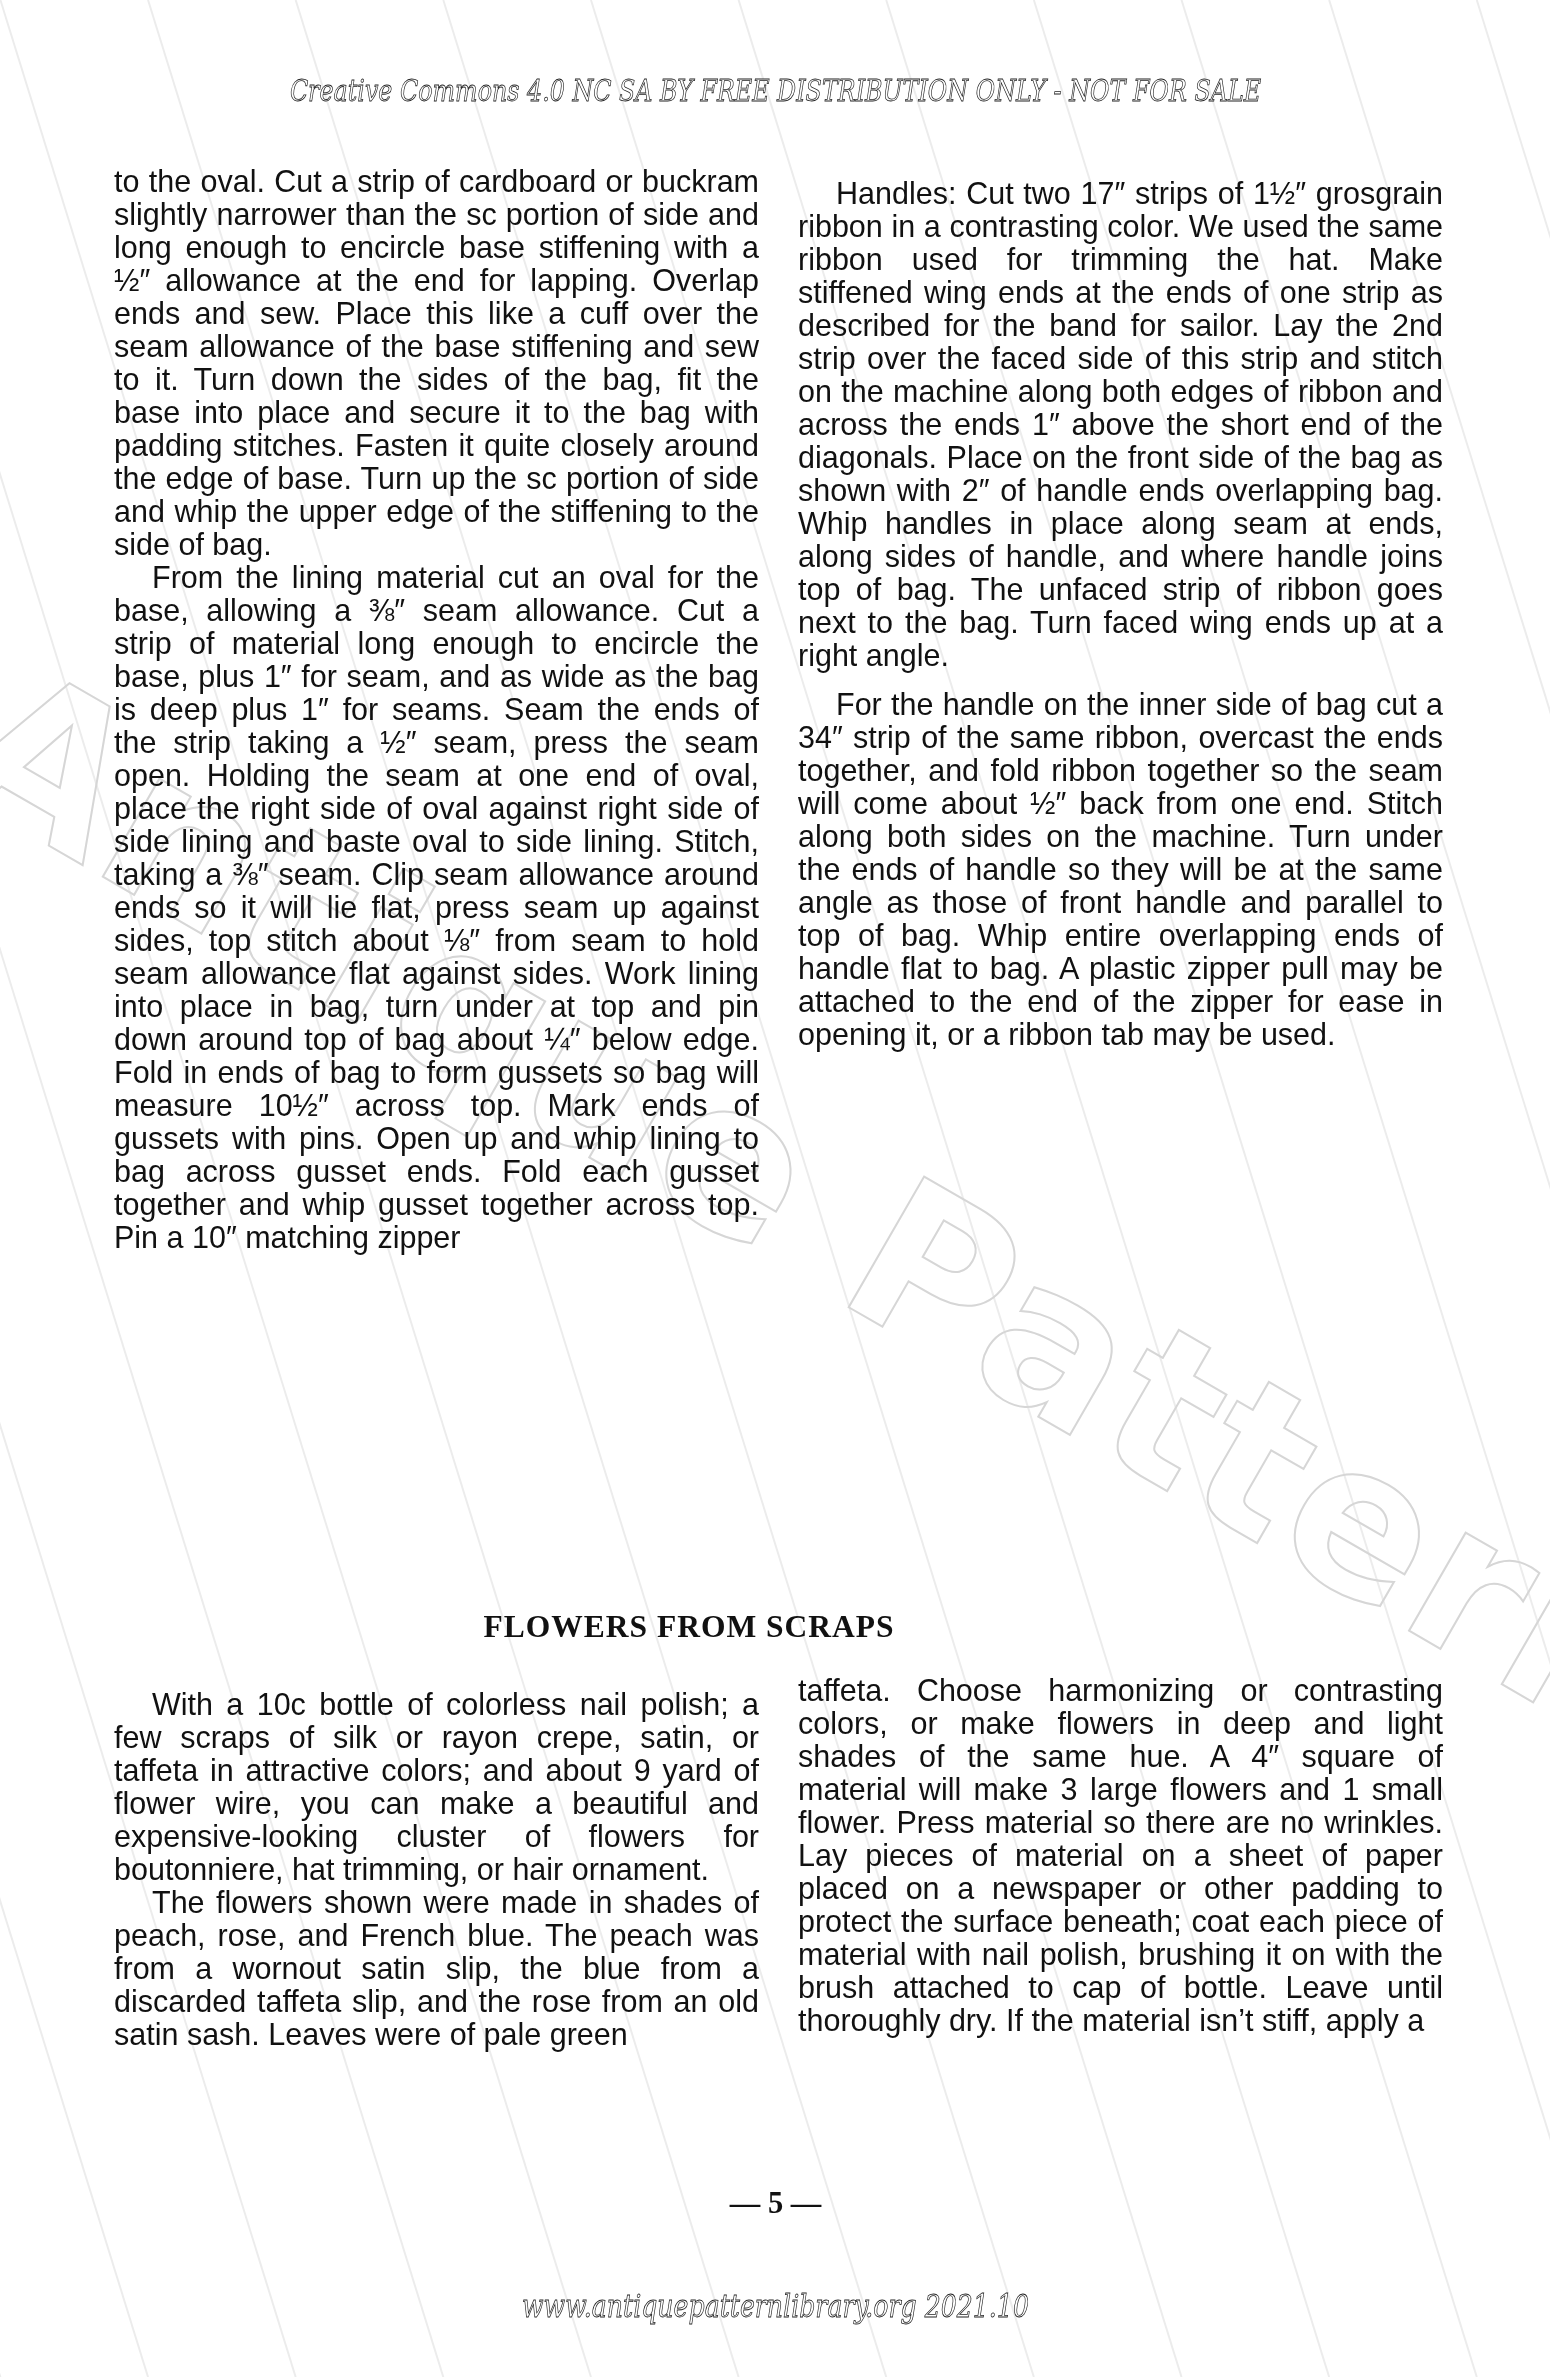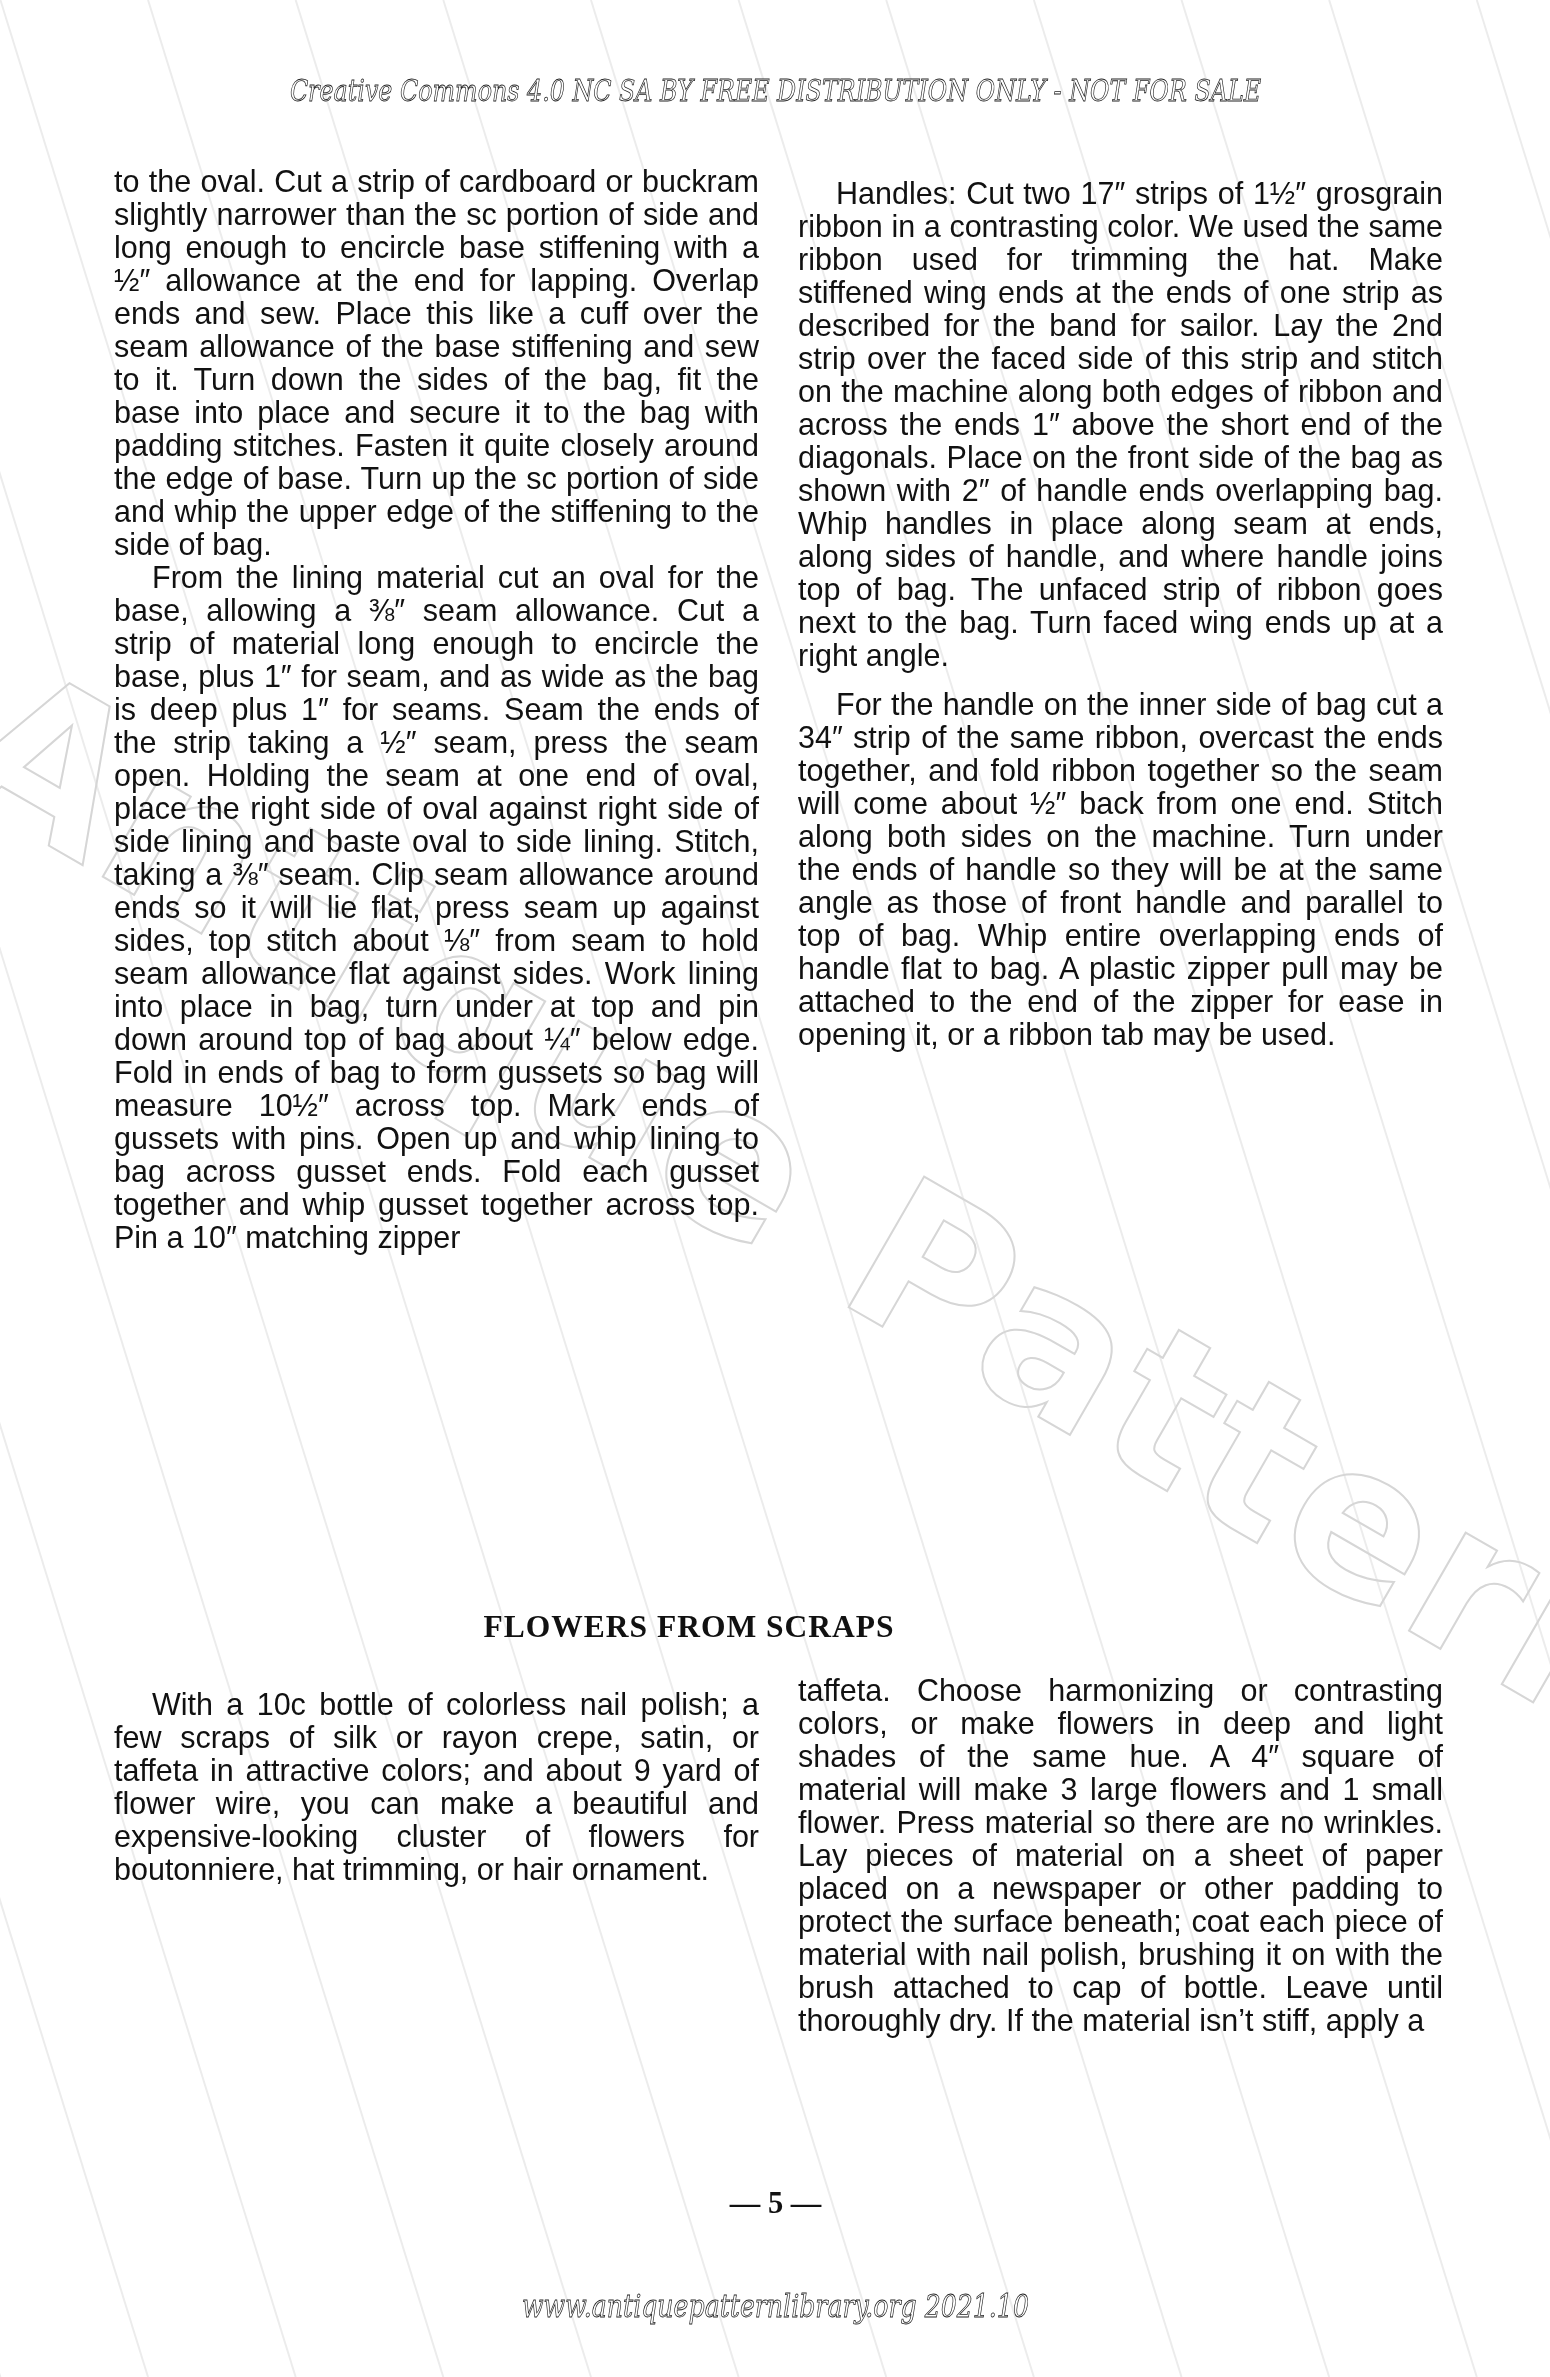--- a/index.html
+++ b/index.html
@@ -69,20 +69,21 @@
       <div class="gap"></div>
       <p class="indent">Handles: Cut two 17″ strips of 1½″ grosgrain ribbon in a contrasting color. We used the same ribbon used for trimming the hat. Make stiffened wing ends at the ends of one strip as described for the band for sailor. Lay the 2nd strip over the faced side of this strip and stitch on the machine along both edges of ribbon and across the ends 1″ above the short end of the diagonals. Place on the front side of the bag as shown with 2″ of handle ends overlapping bag. Whip handles in place along seam at ends, along sides of handle, and where handle joins top of bag. The unfaced strip of ribbon goes next to the bag. Turn faced wing ends up at a right angle.</p>
       <div class="gap"></div>
       <p class="indent">For the handle on the inner side of bag cut a 34″ strip of the same ribbon, overcast the ends together, and fold ribbon together so the seam will come about ½″ back from one end. Stitch along both sides on the machine. Turn under the ends of handle so they will be at the same angle as those of front handle and parallel to top of bag. Whip entire overlapping ends of handle flat to bag. A plastic zipper pull may be attached to the end of the zipper for ease in opening it, or a ribbon tab may be used.</p>
     </div>
 
   <div class="section-title">FLOWERS FROM SCRAPS</div>
 
   <div class="col" id="col-left-bottom">
       <p class="indent">With a 10c bottle of colorless nail polish; a few scraps of silk or rayon crepe, satin, or taffeta in attractive colors; and about 9 yard of flower wire, you can make a beautiful and expensive-looking cluster of flowers for boutonniere, hat trimming, or hair ornament.</p>
+      <p class="indent">The flowers shown were made in shades of peach, rose, and French blue. The peach was from a wornout satin slip, the blue from a discarded taffeta slip, and the rose from an old satin sash. Leaves were of pale green</p>
     </div>
   <div class="col" id="col-right-bottom">
       <p>taffeta. Choose harmonizing or contrasting colors, or make flowers in deep and light shades of the same hue. A 4″ square of material will make 3 large flowers and 1 small flower. Press material so there are no wrinkles. Lay pieces of material on a sheet of paper placed on a newspaper or other padding to protect the surface beneath; coat each piece of material with nail polish, brushing it on with the brush attached to cap of bottle. Leave until thoroughly dry. If the material isn’t stiff, apply a</p>
     </div>
 
   <div class="page-number">— 5 —</div>
 
   <div class="footer-wm">www.antiquepatternlibrary.org 2021.10</div>
 </div>
 

